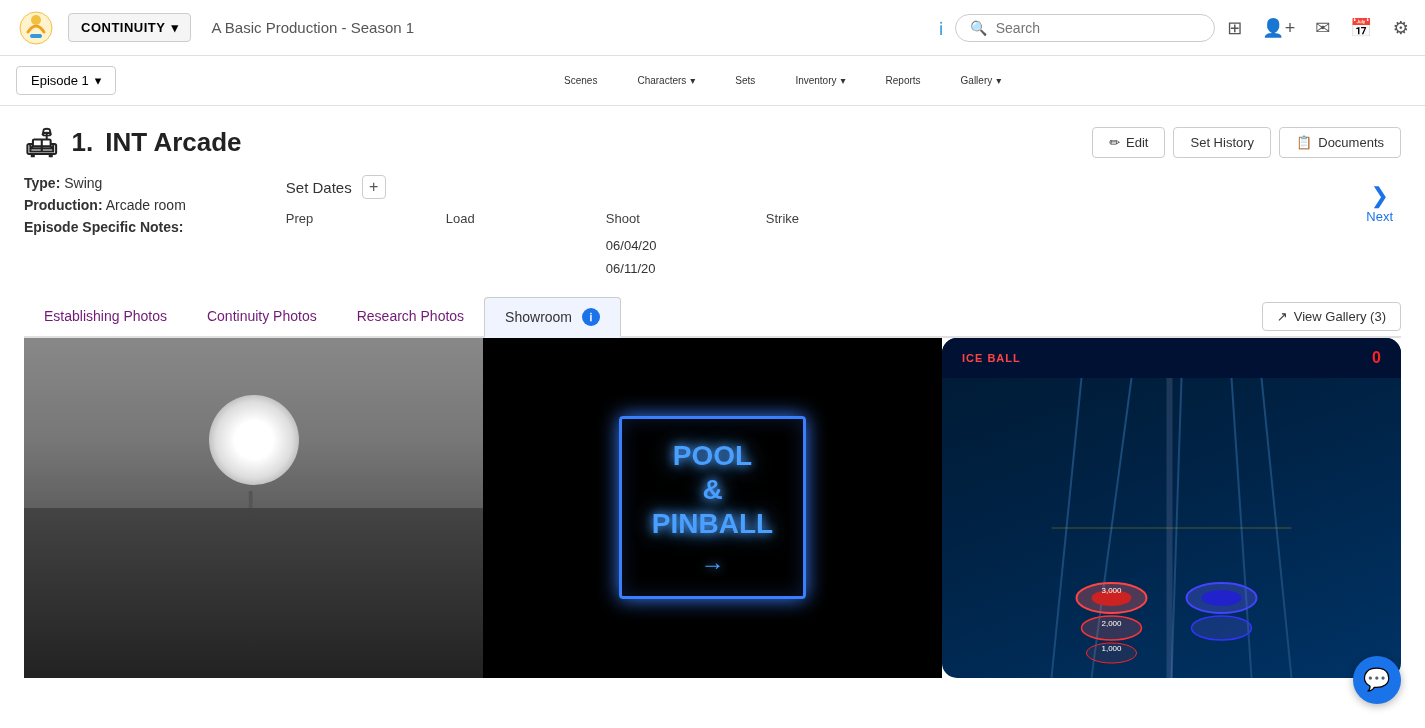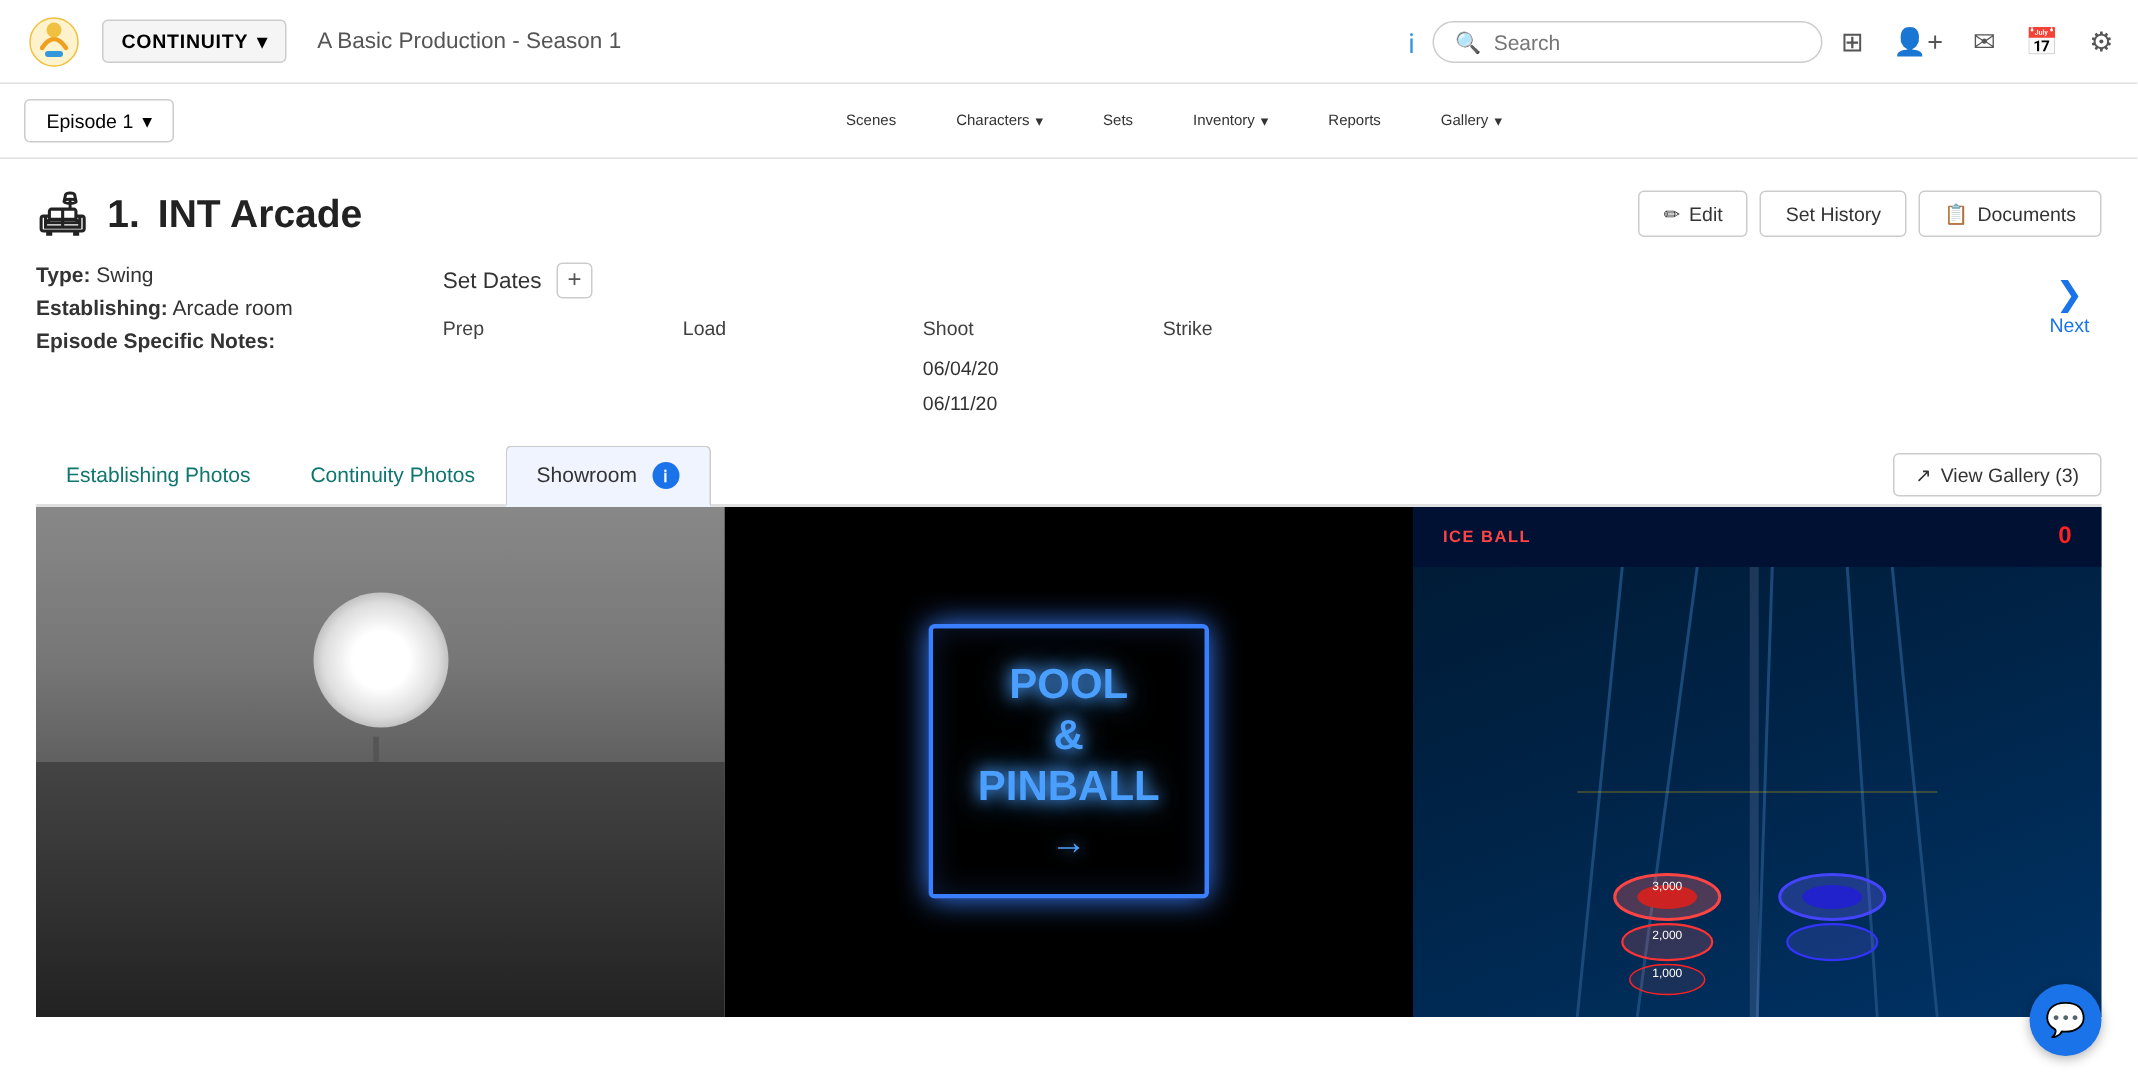--- a/index.html
+++ b/index.html
@@ -224,21 +224,21 @@
       display: flex;
       align-items: center;
       border-bottom: 2px solid #e0e0e0;
       margin-bottom: 0;
       gap: 0;
     }
     .photo-tab {
       padding: 10px 20px;
       font-size: 14px;
       cursor: pointer;
-      color: #0f766e;
+      color: #701a75;
       border-bottom: 2px solid transparent;
       margin-bottom: -2px;
       text-decoration: none;
     }
     .photo-tab.active {
       background: #f0f4ff;
       border: 1px solid #ccc;
       border-bottom: 2px solid #f0f4ff;
       border-radius: 4px 4px 0 0;
       color: #333;
@@ -334,20 +334,21 @@
       font-size: 24px;
       text-shadow: 0 0 10px #4a9fff;
       margin-top: 8px;
     }
 
     
     .photo-arcade {
       background: linear-gradient(160deg, #001a33 0%, #002244 40%, #003366 100%);
       position: relative;
       overflow: hidden;
+      border-radius: 15px;
     }
     .arcade-top {
       position: absolute;
       top: 0; left: 0; right: 0;
       height: 40px;
       background: #001133;
       display: flex;
       align-items: center;
       justify-content: space-between;
       padding: 0 20px;
@@ -477,21 +478,21 @@
     </div>
   </div>
 
   <div class="scene-row">
     <div class="scene-meta">
       <p>
         <span class="label">Type:</span>
         <span>Swing</span>
       </p>
       <p>
-        <span class="label">Establishing:</span>
+        <span class="label">Production:</span>
         <span>Arcade room</span>
       </p>
       <p>
         <span class="label">Episode Specific Notes:</span>
         <span></span>
       </p>
     </div>
 
     <div class="set-dates-section">
       <div class="set-dates-header">
@@ -523,20 +524,23 @@
   </div>
 
   <div style="display:flex; align-items:center; border-bottom: 2px solid #e0e0e0; margin-top: 16px;">
     <div class="photo-tabs" style="border-bottom:none; flex:1;">
       <a class="photo-tab">
         <span>Establishing Photos</span>
       </a>
       <a class="photo-tab">
         <span>Continuity Photos</span>
       </a>
+      <a class="photo-tab">
+        <span>Research Photos</span>
+      </a>
       <a class="photo-tab active">
         <span>Showroom</span>
         <span class="info-dot">ℹ</span>
       </a>
     </div>
     <button class="view-gallery-btn">
       <span>↗</span>
       <span>View Gallery (3)</span>
     </button>
   </div>

